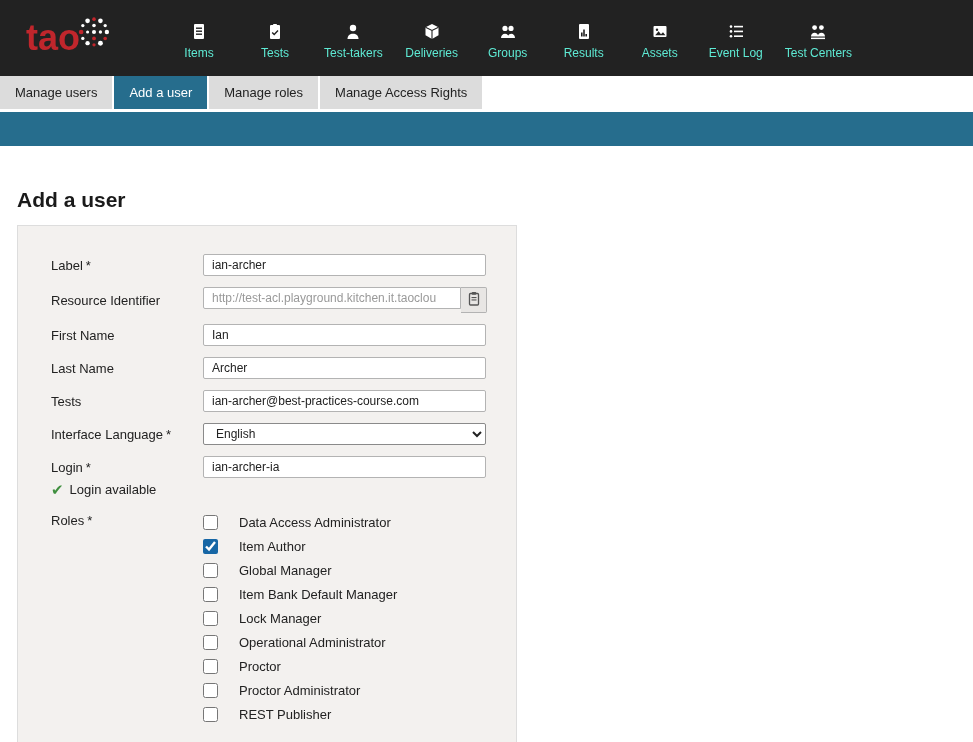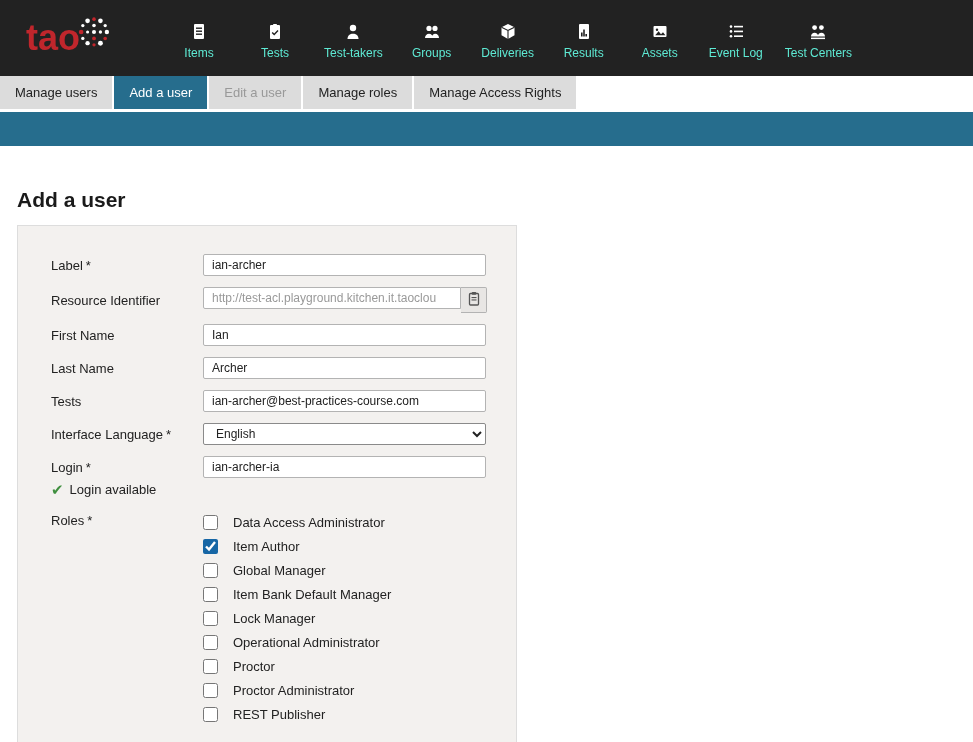--- a/index.html
+++ b/index.html
@@ -44,21 +44,21 @@
   .copy-btn { width:26px; height:26px; border:1px solid #b3b3b3; border-left:none;
     border-radius:0 2px 2px 0; background:#e8e6e4; cursor:pointer; display:flex;
     align-items:center; justify-content:center; }
   select.text-input { padding:0 8px; color:#222; border-color:#8a8a8a; }
 
   .login-available { display:flex; align-items:center; gap:6px; margin:0 0 13px 0; }
   .check-glyph { color:#3f8f3f; font-size:15px; line-height:1; }
   .login-available-text { font-size:13px; }
 
   .roles-list { display:flex; flex-direction:column; }
-  .role-row { display:flex; align-items:center; gap:15px; height:24px; }
+  .role-row { display:flex; align-items:center; gap:21px; height:24px; }
   .role-row input[type="checkbox"] { width:15px; height:15px; accent-color:#1666a5; cursor:pointer; }
   .role-label { font-size:13px; }
 </style>
 </head>
 <body>
 
 <header class="topbar">
   <div class="logo">
     <span class="logo-text">tao</span>
     <span class="logo-dots">
@@ -110,36 +110,36 @@
         <svg width="16" height="17" viewBox="0 0 16 17">
             <circle cx="8" cy="5" r="3.2" fill="#fff"></circle>
             <path d="M2.5 16c0-3.3 2.5-5.2 5.5-5.2s5.5 1.9 5.5 5.2z" fill="#fff"></path>
           </svg>
       </span>
       <span class="nav-label">Test-takers</span>
     </a>
     <a class="nav-item">
       <span class="nav-icon">
         <svg width="16" height="17" viewBox="0 0 16 17">
+            <path d="M8 1l6.5 3.2v8L8 16 1.5 12.2v-8z" fill="#fff"></path>
+            <path d="M1.5 4.2L8 7.4l6.5-3.2M8 7.4V16" stroke="#222" stroke-width="1.1" fill="none"></path>
+          </svg>
+      </span>
+      <span class="nav-label">Deliveries</span>
+    </a>
+    <a class="nav-item">
+      <span class="nav-icon">
+        <svg width="16" height="17" viewBox="0 0 16 17">
             <circle cx="5" cy="5.4" r="2.6" fill="#fff"></circle>
             <path d="M1 15c0-2.6 1.8-4.2 4-4.2s4 1.6 4 4.2z" fill="#fff"></path>
             <circle cx="11" cy="5.4" r="2.6" fill="#fff"></circle>
             <path d="M7.6 15c0-2.6 1.7-4.2 3.7-4.2s3.7 1.6 3.7 4.2z" fill="#fff"></path>
           </svg>
       </span>
       <span class="nav-label">Groups</span>
-    </a>
-    <a class="nav-item">
-      <span class="nav-icon">
-        <svg width="16" height="17" viewBox="0 0 16 17">
-            <path d="M8 1l6.5 3.2v8L8 16 1.5 12.2v-8z" fill="#fff"></path>
-            <path d="M1.5 4.2L8 7.4l6.5-3.2M8 7.4V16" stroke="#222" stroke-width="1.1" fill="none"></path>
-          </svg>
-      </span>
-      <span class="nav-label">Deliveries</span>
     </a>
     <a class="nav-item">
       <span class="nav-icon">
         <svg width="16" height="17" viewBox="0 0 16 17">
             <rect x="3" y="1" width="10" height="15" rx="1" fill="#fff"></rect>
             <rect x="5" y="9.5" width="1.6" height="4" fill="#222"></rect>
             <rect x="7.2" y="6.5" width="1.6" height="7" fill="#222"></rect>
             <rect x="9.4" y="11" width="1.6" height="2.5" fill="#222"></rect>
           </svg>
       </span>
@@ -182,23 +182,20 @@
     </a>
   </nav>
 </header>
 
 <div class="tabbar">
   <div class="tab">
       <span>Manage users</span>
     </div>
   <div class="tab active">
       <span>Add a user</span>
-    </div>
-  <div class="tab disabled">
-      <span>Edit a user</span>
     </div>
   <div class="tab">
       <span>Manage roles</span>
     </div>
   <div class="tab">
       <span>Manage Access Rights</span>
     </div>
 </div>
 
 <div class="blue-band"></div>

